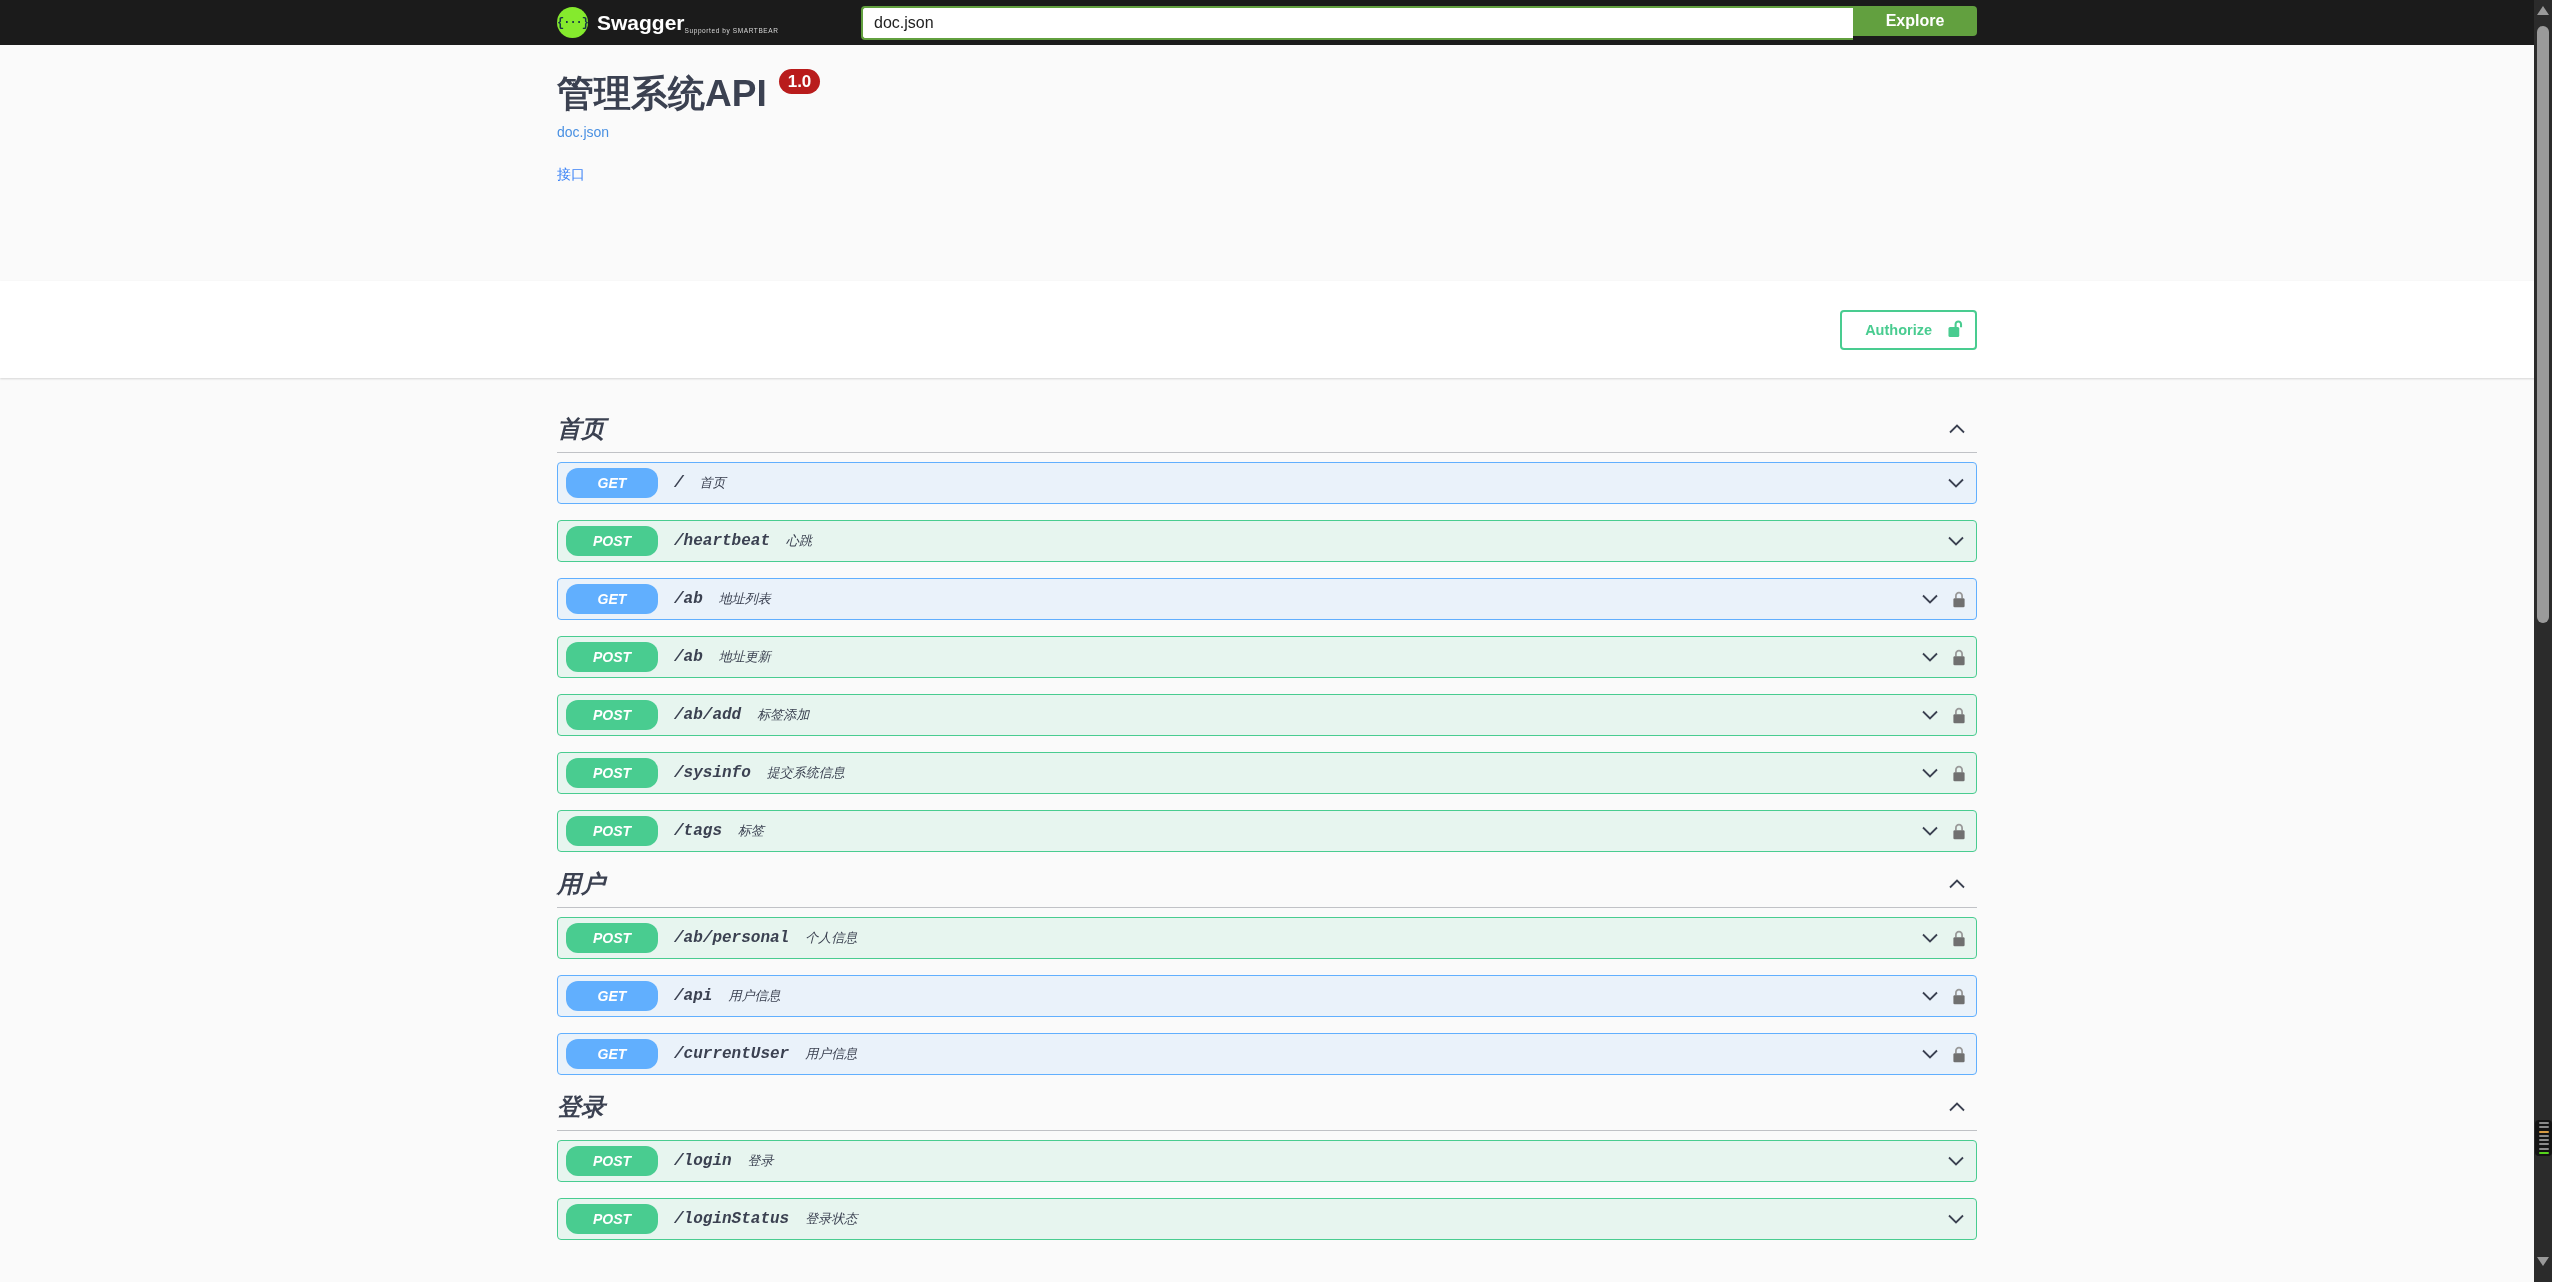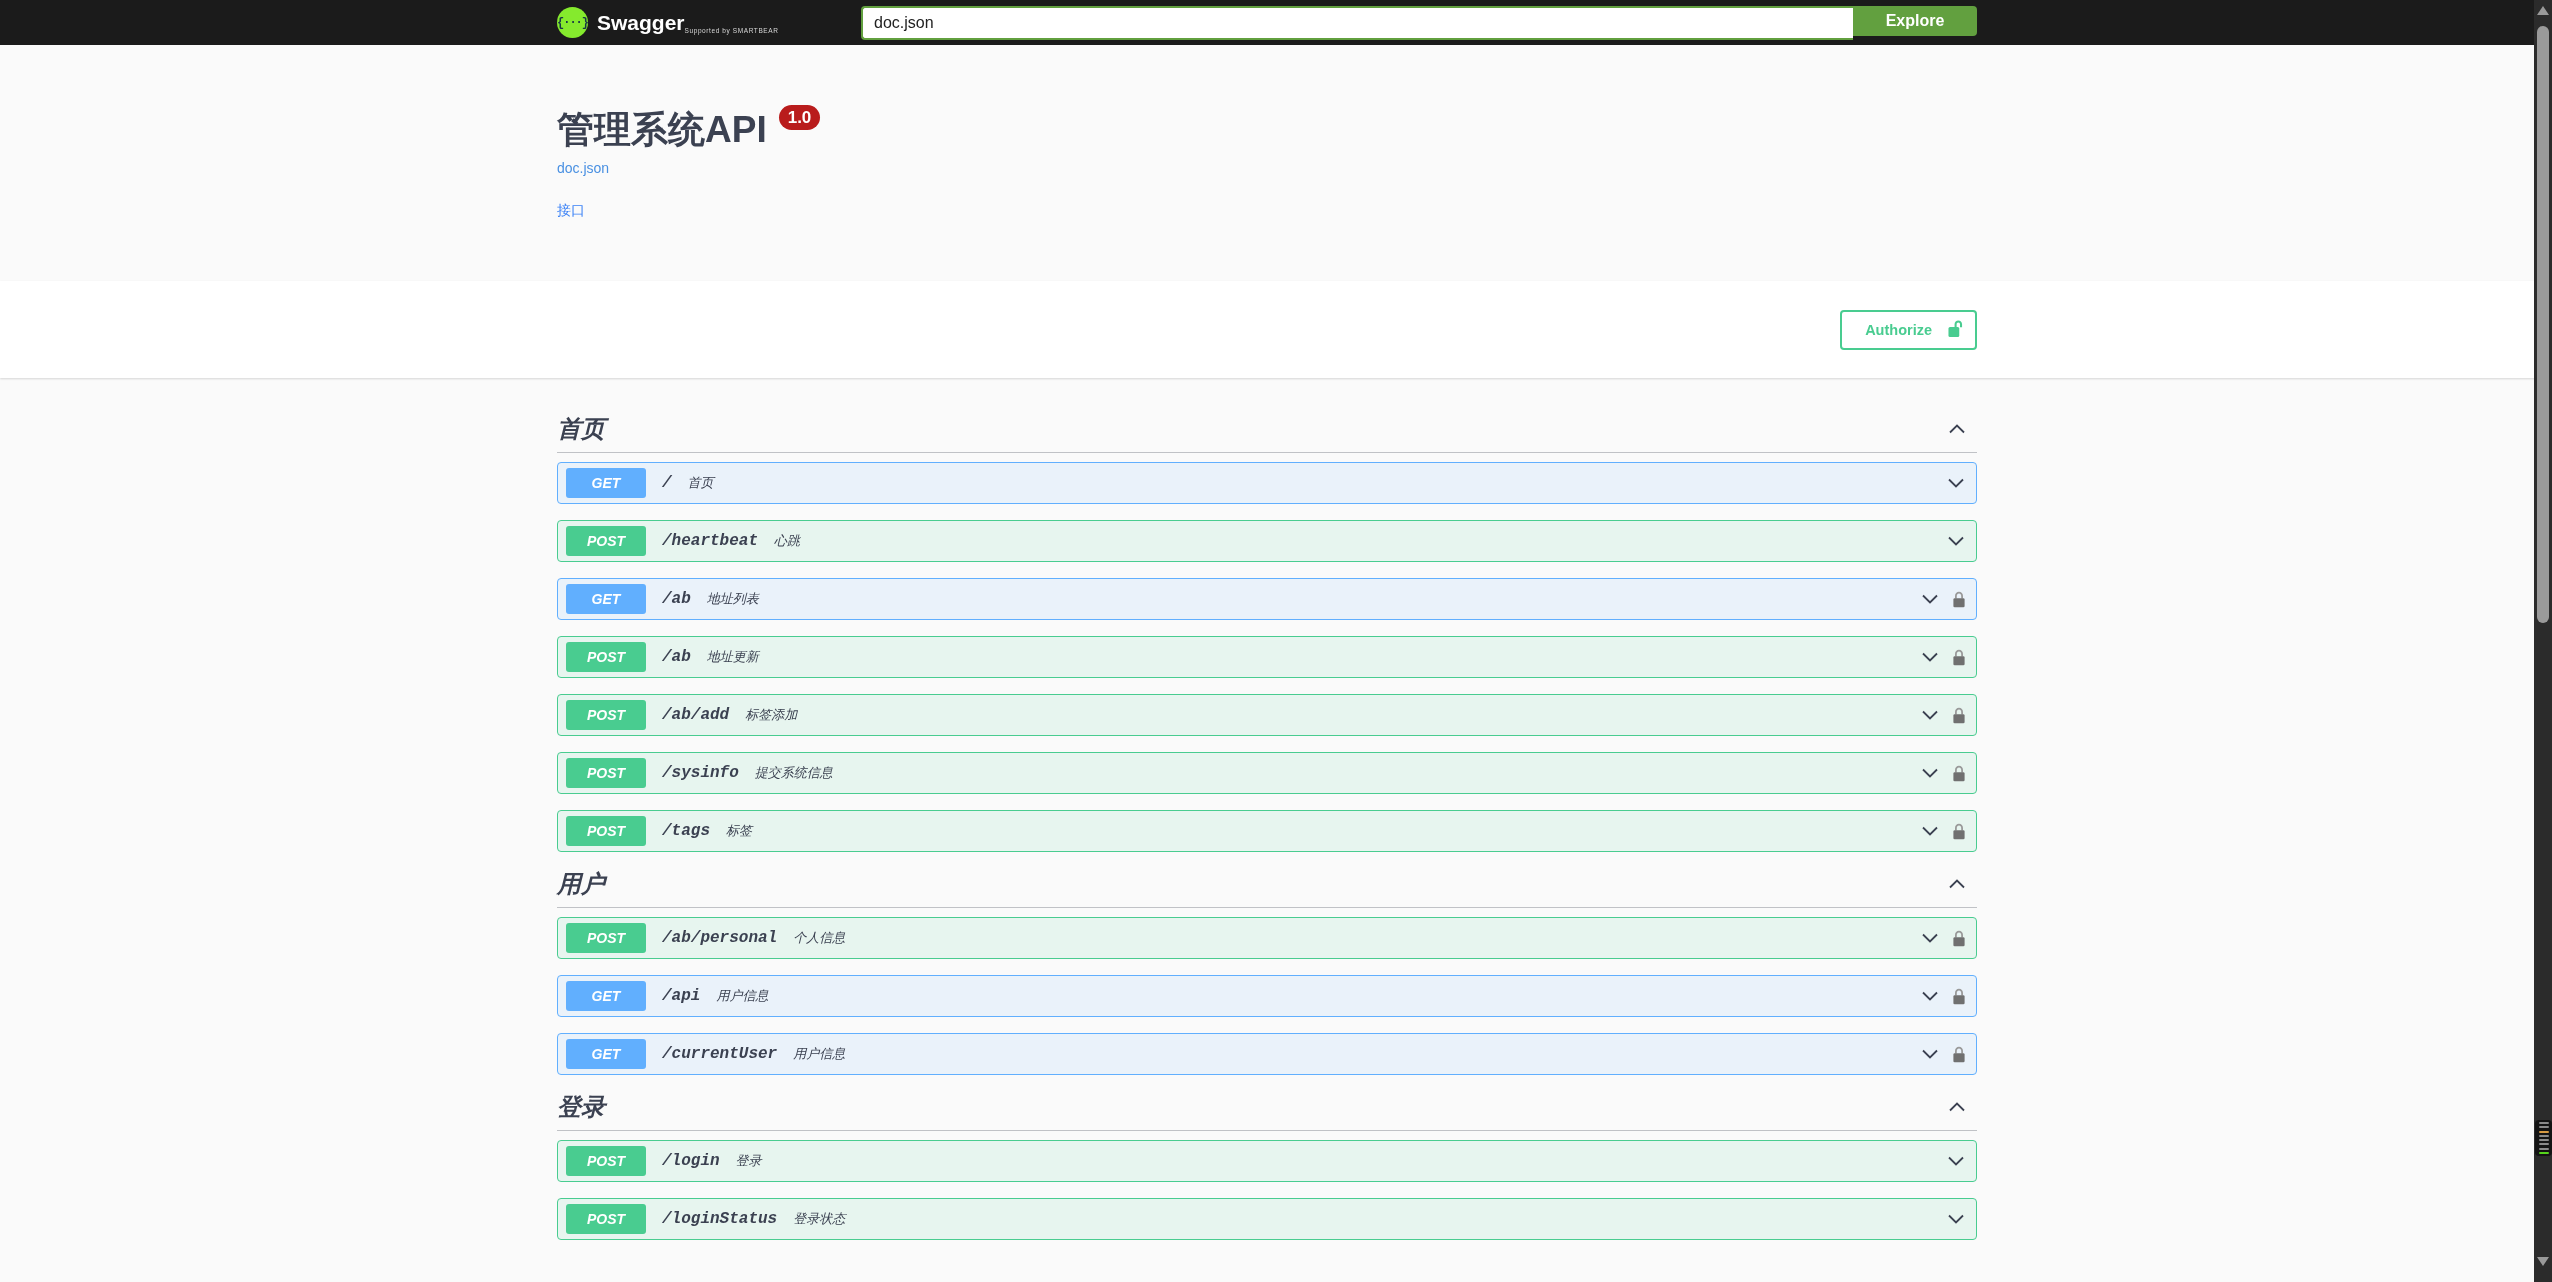--- a/index.html
+++ b/index.html
@@ -21,21 +21,21 @@
   .logo-word { color:#ffffff; font-size:21px; font-weight:700; line-height:22px; }
   .logo-sub  { color:#d7d7d7; font-size:6.5px; letter-spacing:.6px; margin-top:1px; align-self:flex-end; text-transform:none; }
   .search-wrap { margin-left:auto; display:flex; height:34px; }
   .search-input { width:992px; height:34px; border:2px solid #62a03f; border-right:none; border-radius:4px 0 0 4px;
                   padding:0 11px; font-size:16px; color:#222; outline:none; font-family:"Liberation Sans", sans-serif; }
   .explore-btn { width:124px; height:30px; background:#62a03f; color:#fff; font-weight:700; font-size:16px;
                  border:none; border-radius:0 4px 4px 0; cursor:pointer; font-family:"Liberation Sans", sans-serif; }
 
   
   .info-section { position:absolute; top:45px; left:0; width:2552px; height:236px; background:#fafafa; }
-  .info-inner { width:1420px; margin-left:557px; padding-top:66px; }
+  .info-inner { width:1420px; margin-left:557px; padding-top:30px; }
   .api-title { font-size:37px; font-weight:700; color:#3b4151; line-height:1.05; display:flex; align-items:flex-start; gap:12px; }
   .version-badge { background:#b91c1c; color:#fff; font-size:17px; font-weight:700; padding:4px 9px;
                    border-radius:57px; position:relative; top:-6px; line-height:1; }
   .base-url { font-family:"Liberation Mono","DejaVu Sans Mono",monospace; font-size:12.5px; color:#3b4151; margin-top:7px; }
   .doc-link { color:#4990e2; font-size:14px; margin-top:10px; display:inline-block; text-decoration:none; }
   .api-desc { font-size:14px; margin-top:25px; color:#3b82f6; }
 
   
   .scheme-container { position:absolute; top:281px; left:0; width:2552px; height:97px; background:#ffffff;
                       box-shadow:0 1px 2px rgba(0,0,0,.15); }
@@ -48,21 +48,21 @@
   .operations { position:absolute; top:378px; left:557px; width:1420px; padding-top:35px; }
   .op-section { margin-bottom:14px;font-style:italic; }
   .section-header { display:flex; align-items:center; justify-content:space-between;
                     font-size:24px; font-weight:700; color:#3b4151; padding:0 10px 7px 0;
                     border-bottom:1px solid rgba(59,65,81,.3); margin-bottom:9px; cursor:pointer; }
   .section-rows { }
   .op-row { height:42px; border:1px solid; border-radius:4px; display:flex; align-items:center;
             padding:0 10px 0 8px; margin-bottom:16px; cursor:pointer; }
   .op-row.get  { background:rgba(97,175,254,.1);  border-color:#61affe; }
   .op-row.post { background:rgba(73,204,144,.1); border-color:#49cc90; }
-  .method-badge { width:80px; height:30px; border-radius:3px; color:#fff; font-weight:700; font-size:14px;
+  .method-badge { width:92px; height:30px; border-radius:12px; color:#fff; font-weight:700; font-size:14px;
                   display:flex; align-items:center; justify-content:center; flex:none; }
   .op-row.get  .method-badge { background:#61affe; }
   .op-row.post .method-badge { background:#49cc90; }
   .op-path { margin-left:16px; font-family:"Liberation Mono","DejaVu Sans Mono",monospace; font-weight:700;
              font-size:16px; color:#3b4151; }
   .op-summary { margin-left:16px; font-size:13px; color:#3b4151; }
   .row-right { margin-left:auto; display:flex; align-items:center; gap:12px; }
   .chev svg, .lock-wrap svg { display:block; }
 
   

